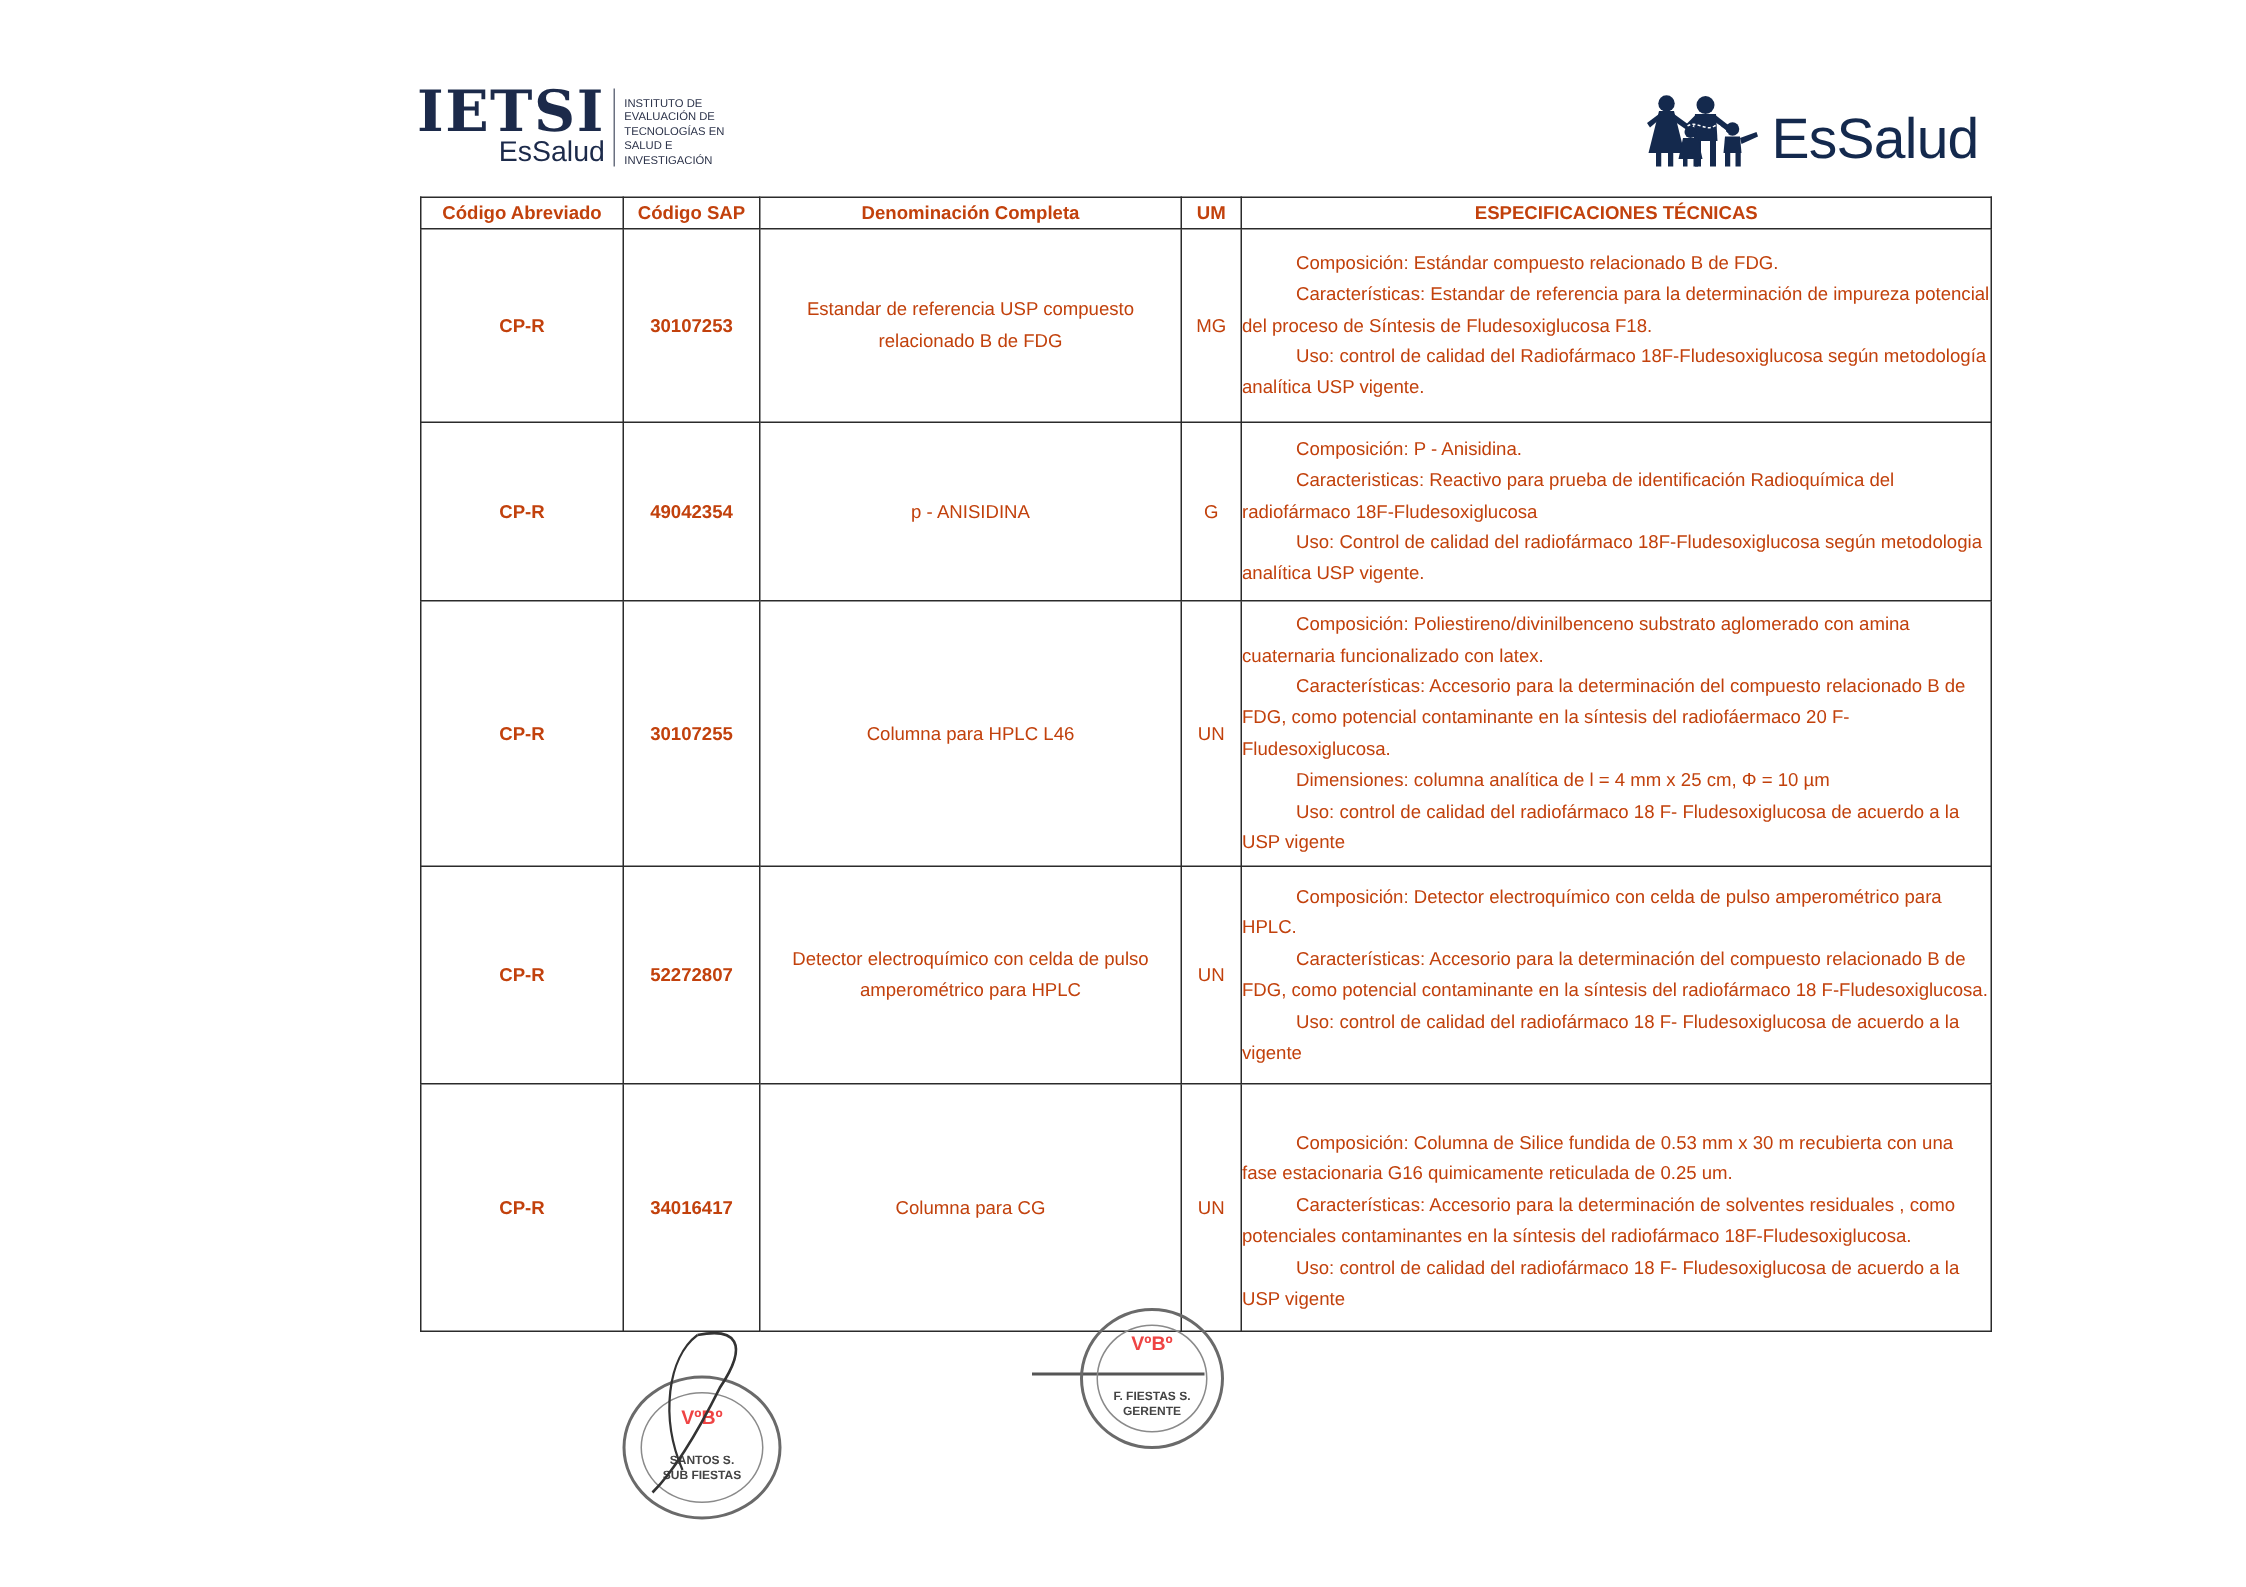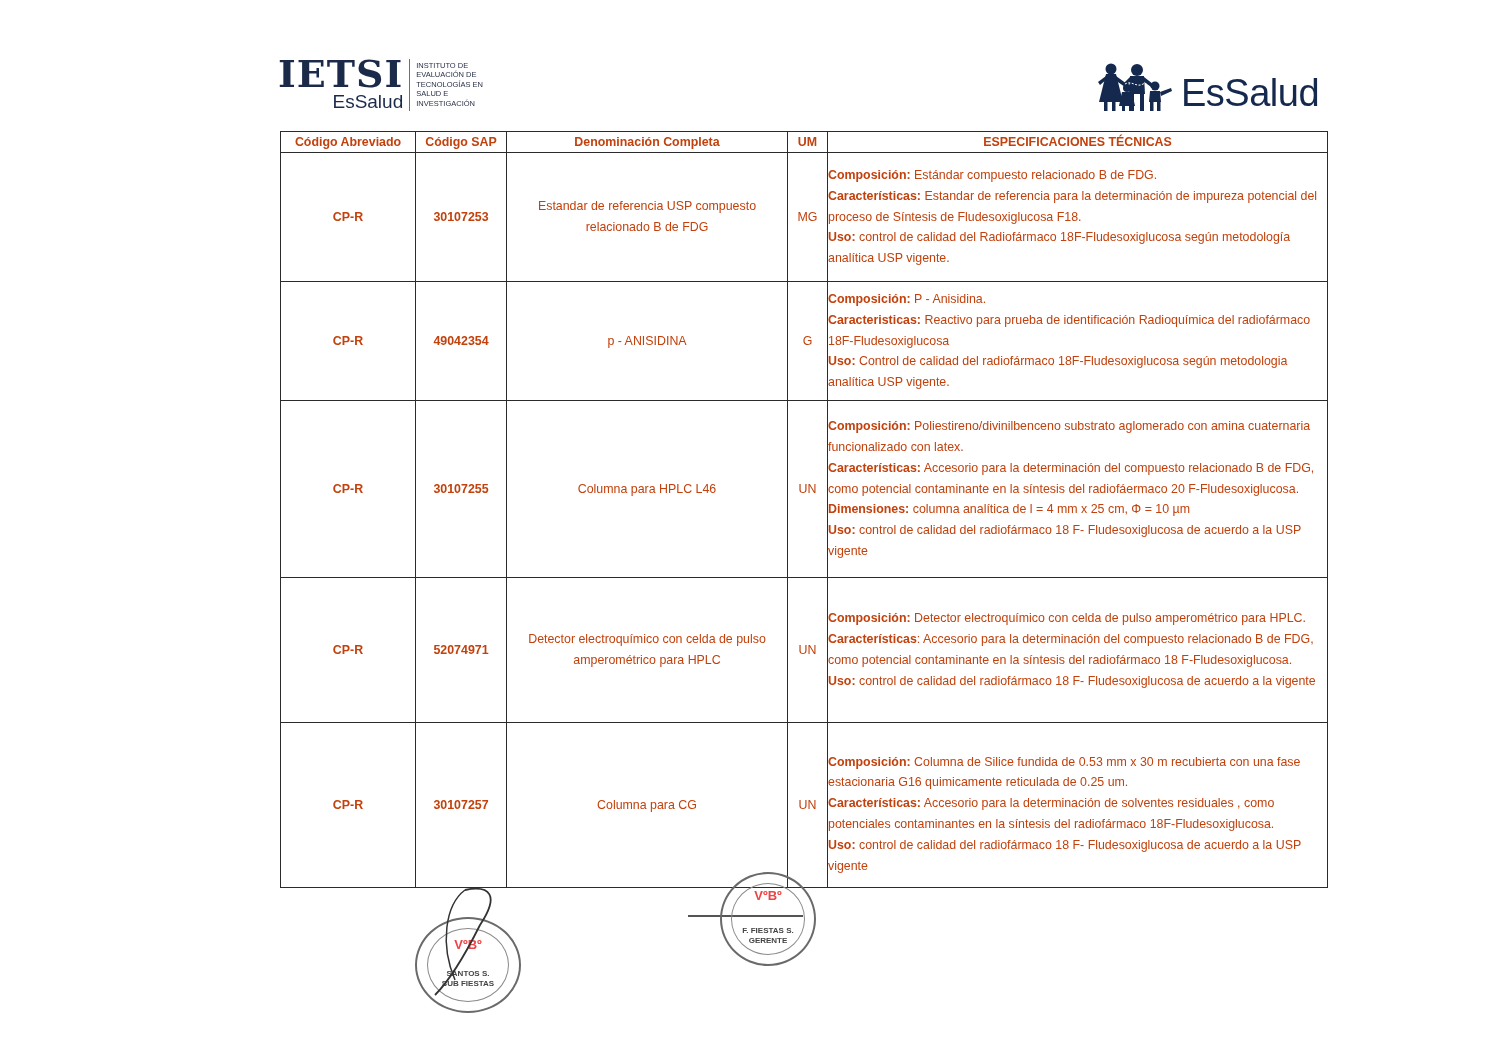--- a/index.html
+++ b/index.html
@@ -1,21 +1,21 @@
 <!DOCTYPE html>
 <html><head>
 <meta charset="utf-8">
 <style>
   html, body { margin: 0; padding: 0; }
   body {
     width: 1497px; height: 1058px; background: #ffffff; position: relative; overflow: hidden;
     font-family: "Liberation Sans", sans-serif; color: #1a1a1a;
   }
   
-  .ietsi-logo { position: absolute; left: 278px; top: 55px; display: flex; align-items: center; }
+  .ietsi-logo { position: absolute; left: 278px; top: 55px; display: flex; align-items: flex-end; }
   .ietsi-main { display: flex; flex-direction: column; align-items: flex-end; }
   .ietsi-word { font-family: "DejaVu Serif", serif; font-weight: bold; font-size: 38px; line-height: 36px; color: #1c2a4a; letter-spacing: 1px; }
   .ietsi-sub { font-family: "Liberation Sans", sans-serif; font-size: 19px; line-height: 18px; color: #1c2a4a; margin-top: 1px; }
   .ietsi-sep { width: 1px; height: 52px; background: #6a7080; margin: 4px 6px 0 6px; }
   .ietsi-text { font-size: 7.5px; line-height: 9.5px; color: #2a3148; text-transform: uppercase; margin-top: 3px; }
   .essalud-logo { position: absolute; left: 1097px; top: 62px; display: flex; align-items: flex-end; }
   .essalud-word { font-family: "Liberation Sans", sans-serif; font-size: 38px; line-height: 38px; color: #14294d; margin-left: 4px; letter-spacing: -0.5px; }
 
   
   table.spec {
@@ -23,21 +23,21 @@
     border-collapse: collapse; table-layout: fixed;
     font-family: "Liberation Sans", sans-serif; font-size: 12.4px; color: #c2410c;
   }
   table.spec th, table.spec td { border: 1.5px solid #2b2b2b; padding: 0; }
   table.spec th { height: 20px; font-weight: bold; font-size: 12.4px; text-align: center; }
   td.c { text-align: center; vertical-align: middle; }
   td.bold { font-weight: bold; }
   td.desc { line-height: 21px; }
   td.spec-cell { padding: 2px 2px 2px 2px; vertical-align: middle; line-height: 20.8px; text-align: left; }
   .spec-line { display: block; }
-  .spec-label { font-weight: bold; }
+  .spec-label { font-weight: normal; margin-left: 36px; }
 
   
   .stamp { position: absolute; border-radius: 50%; border: 2px solid #6a6a6a; color: #555; text-align: center; font-family: "Liberation Sans", sans-serif; }
   .stamp-inner { position: absolute; border-radius: 50%; border: 1px solid #8a8a8a; }
   .stamp .vb { position: absolute; left: 0; right: 0; font-weight: bold; font-size: 13px; color: #ef4444; }
   .stamp .name { position: absolute; left: 0; right: 0; font-size: 8px; font-weight: bold; color: #444; line-height: 9px; }
   .stamp-left { left: 415px; top: 917px; width: 102px; height: 92px; }
   .stamp-right { left: 720px; top: 872px; width: 92px; height: 90px; }
   .sig-line { position: absolute; height: 1.5px; background: #555; }
 </style>
@@ -144,33 +144,33 @@
       <td class="spec-cell">
         <span class="spec-line"><span class="spec-label">Composición:</span><span> Poliestireno/divinilbenceno substrato aglomerado con amina cuaternaria funcionalizado con latex.</span></span>
         <span class="spec-line"><span class="spec-label">Características:</span><span> Accesorio para la determinación del compuesto relacionado B de FDG, como potencial contaminante en la síntesis del radiofáermaco 20 F-Fludesoxiglucosa.</span></span>
         <span class="spec-line"><span class="spec-label">Dimensiones:</span><span>  columna analítica de l = 4 mm x 25 cm, Φ = 10 µm</span></span>
         <span class="spec-line"><span class="spec-label">Uso:</span><span> control de calidad del radiofármaco 18 F- Fludesoxiglucosa de acuerdo a la  USP vigente</span></span>
       </td>
     </tr>
 
     <tr style="height:145px">
       <td class="c bold">CP-R</td>
-      <td class="c bold">52074971</td>
+      <td class="c bold">52272807</td>
       <td class="c desc"><span style="display:inline-block;width:240px">Detector electroquímico con celda de pulso amperométrico para HPLC</span></td>
       <td class="c">UN</td>
       <td class="spec-cell">
         <span class="spec-line"><span class="spec-label">Composición:</span><span> Detector electroquímico con celda de pulso amperométrico para HPLC.</span></span>
         <span class="spec-line"><span class="spec-label">Características</span><span>: Accesorio para la determinación del compuesto relacionado B de FDG, como potencial contaminante en la síntesis del radiofármaco 18 F-Fludesoxiglucosa.</span></span>
         <span class="spec-line"><span class="spec-label">Uso:</span><span> control de calidad del radiofármaco 18 F- Fludesoxiglucosa de acuerdo a la vigente</span></span>
       </td>
     </tr>
 
     <tr style="height:165px">
       <td class="c bold">CP-R</td>
-      <td class="c bold">30107257</td>
+      <td class="c bold">34016417</td>
       <td class="c desc"><span>Columna para CG</span></td>
       <td class="c">UN</td>
       <td class="spec-cell" style="padding-top:18px">
         <span class="spec-line"><span class="spec-label">Composición:</span><span> Columna de Silice fundida de 0.53 mm x 30 m recubierta con una fase estacionaria G16 quimicamente reticulada de 0.25 um.</span></span>
         <span class="spec-line"><span class="spec-label">Características:</span><span> Accesorio para la determinación de solventes residuales , como potenciales contaminantes en la síntesis del radiofármaco 18F-Fludesoxiglucosa.</span></span>
         <span class="spec-line"><span class="spec-label">Uso:</span><span> control de calidad del radiofármaco 18 F- Fludesoxiglucosa de acuerdo a la  USP  vigente</span></span>
       </td>
     </tr>
   </tbody>
 </table>

